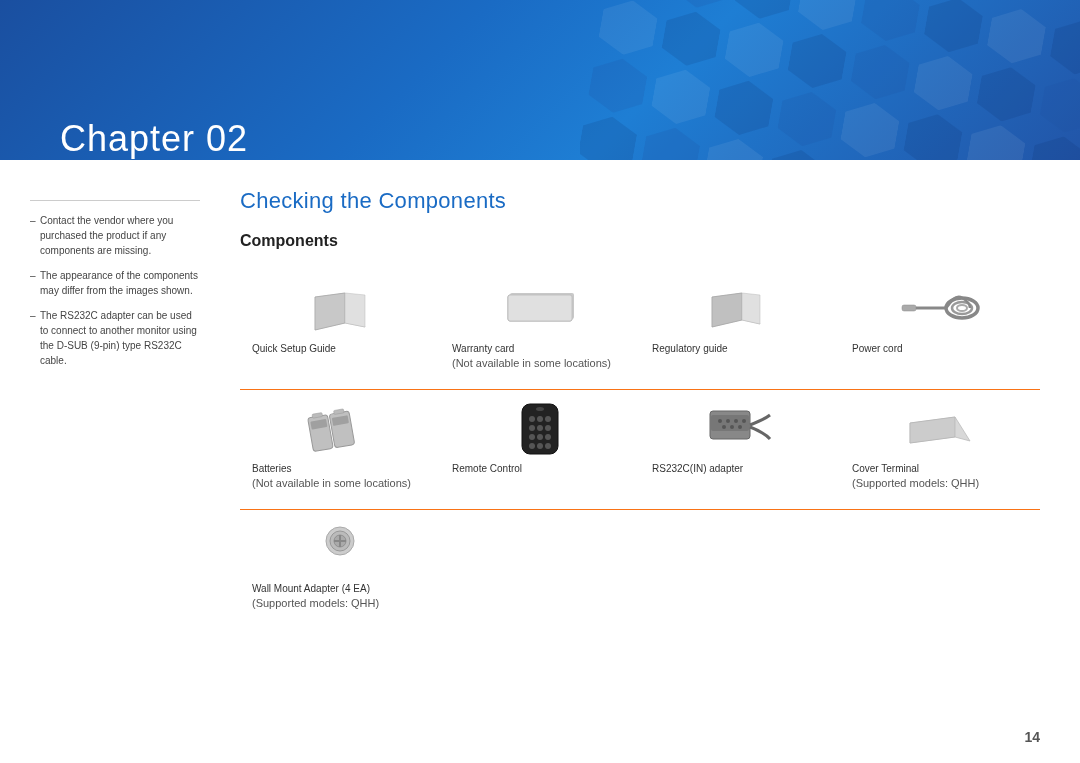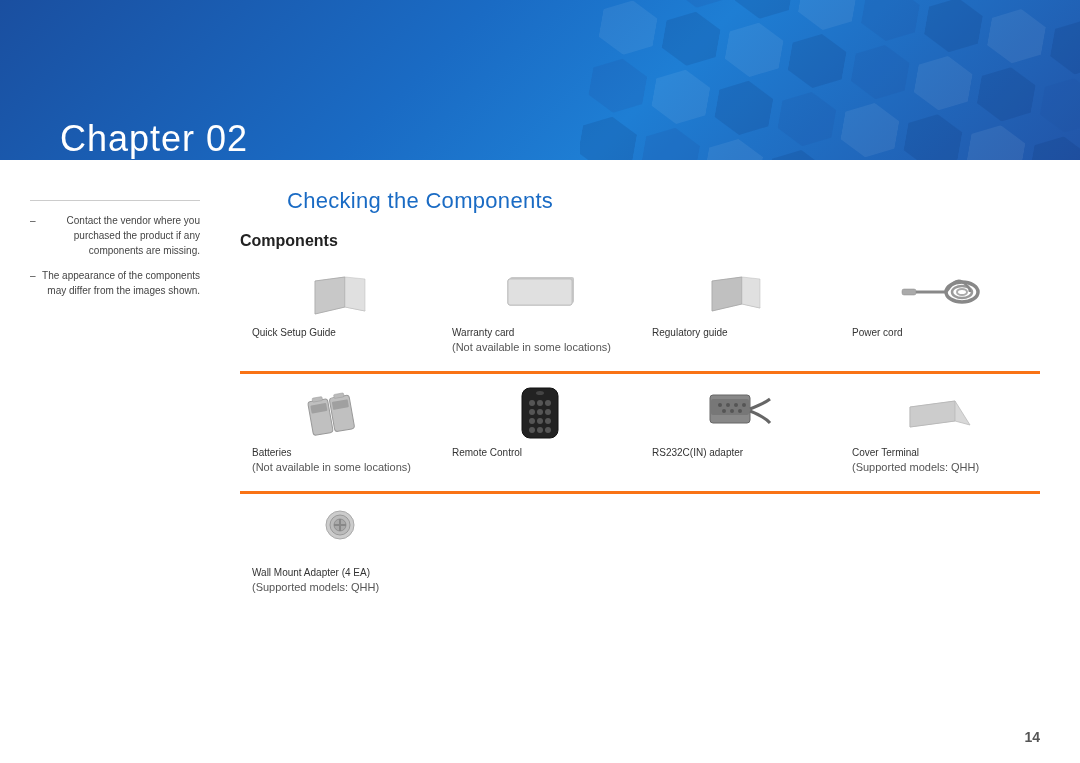--- a/index.html
+++ b/index.html
@@ -89,59 +89,57 @@
       background: #ccc;
       margin-bottom: 12px;
     }
     .sidebar-item {
       font-size: 10px;
       color: #444;
       line-height: 1.5;
       margin-bottom: 10px;
       padding-left: 10px;
       position: relative;
-      text-align: right;
     }
     .sidebar-item::before {
       content: '–';
       position: absolute;
       left: 0;
       top: 0;
     }
 
     
     .content {
       flex: 1;
       padding: 28px 40px 20px 20px;
     }
     .section-title {
       color: #1a6bc4;
       font-size: 22px;
       font-weight: 300;
       margin-bottom: 18px;
       letter-spacing: 0.3px;
-      margin-left: 47px;
     }
     .sub-title {
       color: #222;
       font-size: 16px;
       font-weight: 700;
-      margin-bottom: 4px;
+      margin-bottom: 20px;
     }
 
     
     .components-grid {
       display: grid;
       grid-template-columns: repeat(4, 1fr);
       gap: 0;
       width: 100%;
     }
     .component-item {
       padding: 10px 12px 14px 12px;
-      border-bottom: 3px solid #f97316;
+      border-bottom: 1px solid #f97316;
       display: flex;
       flex-direction: column;
       align-items: flex-start;
       min-height: 120px;
     }
     .component-item:nth-child(1), .component-item:nth-child(2),
     .component-item:nth-child(3), .component-item:nth-child(4) {
       border-top: none;
     }
     .component-icon {
@@ -223,20 +221,23 @@
 
 <div class="main">
 
   <div class="sidebar">
     <div class="sidebar-divider"></div>
     <div class="sidebar-item">
       <span>Contact the vendor where you purchased the product if any components are missing.</span>
     </div>
     <div class="sidebar-item">
       <span>The appearance of the components may differ from the images shown.</span>
+    </div>
+    <div class="sidebar-item">
+      <span>The RS232C adapter can be used to connect to another monitor using the D-SUB (9-pin) type RS232C cable.</span>
     </div>
   </div>
 
   <div class="content">
     <h2 class="section-title">Checking the Components</h2>
     <h3 class="sub-title">Components</h3>
 
     <div class="components-grid">
 
       <div class="component-item">

